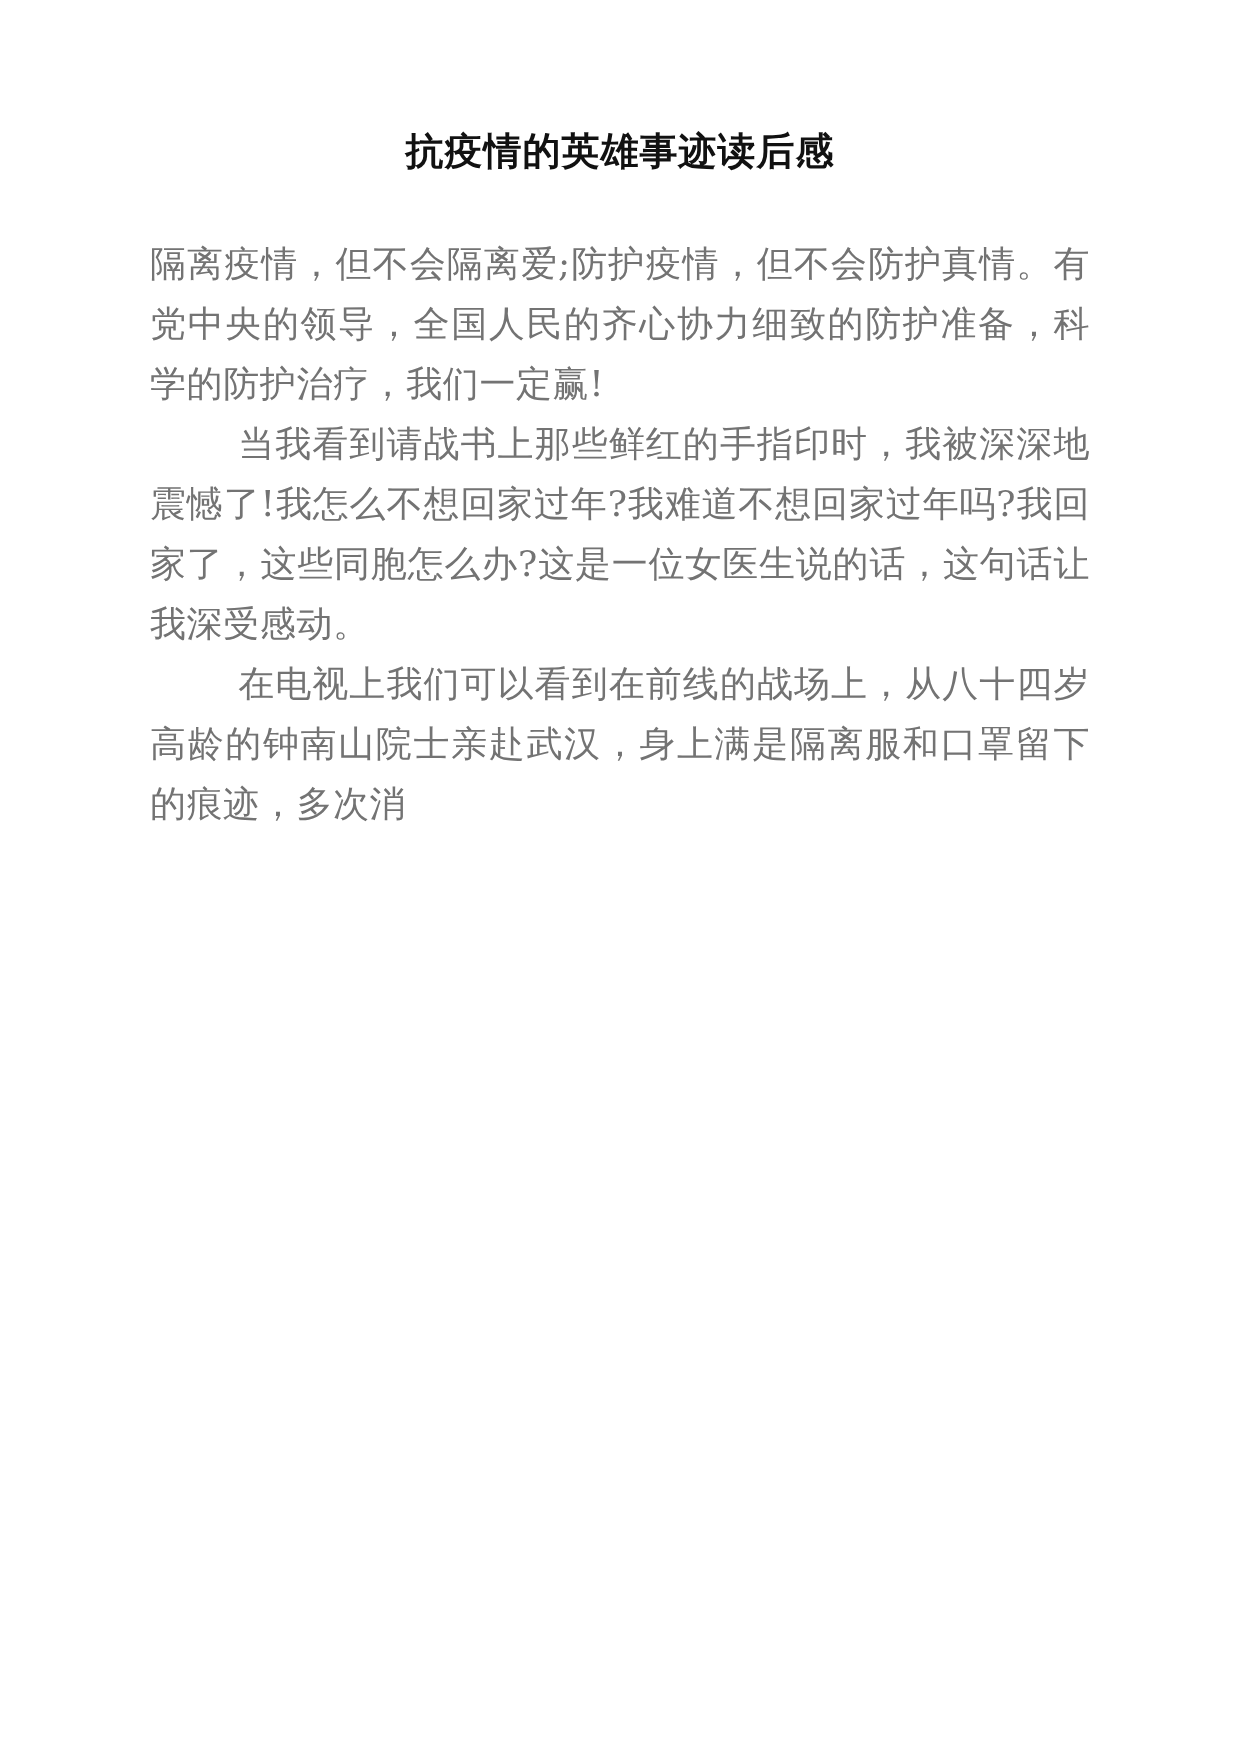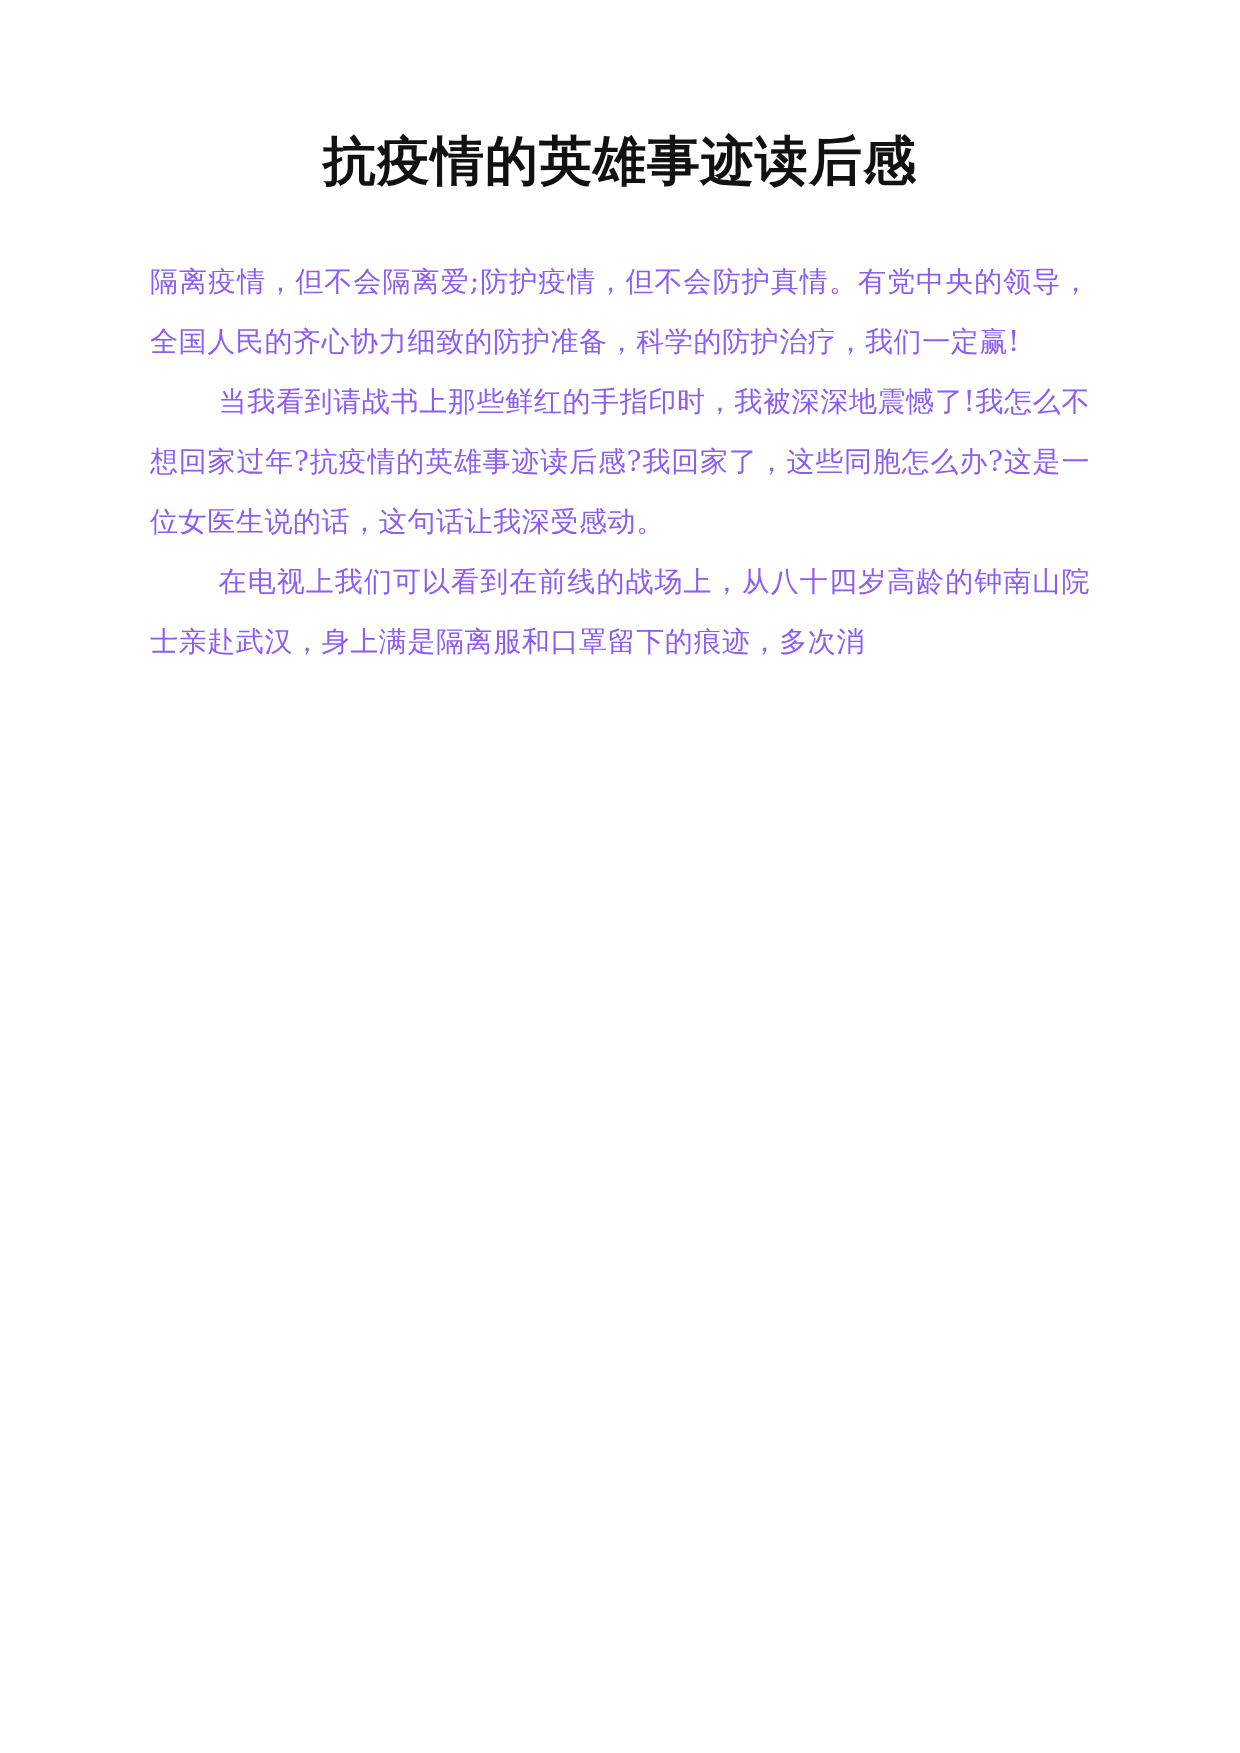--- a/index.html
+++ b/index.html
@@ -23,39 +23,39 @@
   }
   .doc-body {
     position: absolute;
     left: 150px;
     top: 0;
     width: 940px;
   }
   .doc-title {
     font-family: "DejaVu Sans", "Liberation Sans", sans-serif;
     font-weight: bold;
-    font-size: 53px;
+    font-size: 38px;
     line-height: 1.25;
     text-align: center;
     letter-spacing: 1px;
     margin: 0;
     padding-top: 128px;
     color: #111111;
     white-space: nowrap;
   }
   .para-block {
     margin-top: 58px;
   }
   .para {
     font-family: "DejaVu Serif", "Liberation Serif", serif;
-    font-size: 28px;
+    font-size: 36px;
     line-height: 60px;
     text-align: justify;
     text-justify: inter-character;
-    color: #8b5cf6;
+    color: #737373;
     margin: 0;
     letter-spacing: 0.6px;
     word-break: break-all;
   }
   .para + .para {
     margin-top: 0;
   }
   .para.indent {
     text-indent: 2.45em;
   }
@@ -69,20 +69,20 @@
 
 <div class="page">
   <div class="doc-body">
 
     <h1 class="doc-title">抗疫情的英雄事迹读后感</h1>
 
     <div class="para-block">
       <p class="para">隔离疫情，但不会隔离爱;防护疫情，但不会防护真情。有党中央的领导，全国人民的齐心协力细致的防护准备，科学的防护治疗，我们一定赢!</p>
 
 
-      <p class="para indent">当我看到请战书上那些鲜红的手指印时，我被深深地震憾了!我怎么不想回家过年?抗疫情的英雄事迹读后感?我回家了，这些同胞怎么办?这是一位女医生说的话，这句话让我深受感动。</p>
+      <p class="para indent">当我看到请战书上那些鲜红的手指印时，我被深深地震憾了!我怎么不想回家过年?我难道不想回家过年吗?我回家了，这些同胞怎么办?这是一位女医生说的话，这句话让我深受感动。</p>
 
 
       <p class="para indent">在电视上我们可以看到在前线的战场上，从八十四岁高龄的钟南山院士亲赴武汉，身上满是隔离服和口罩留下的痕迹，多次消</p>
     </div>
 
   </div>
 </div>
 
 </body></html>

